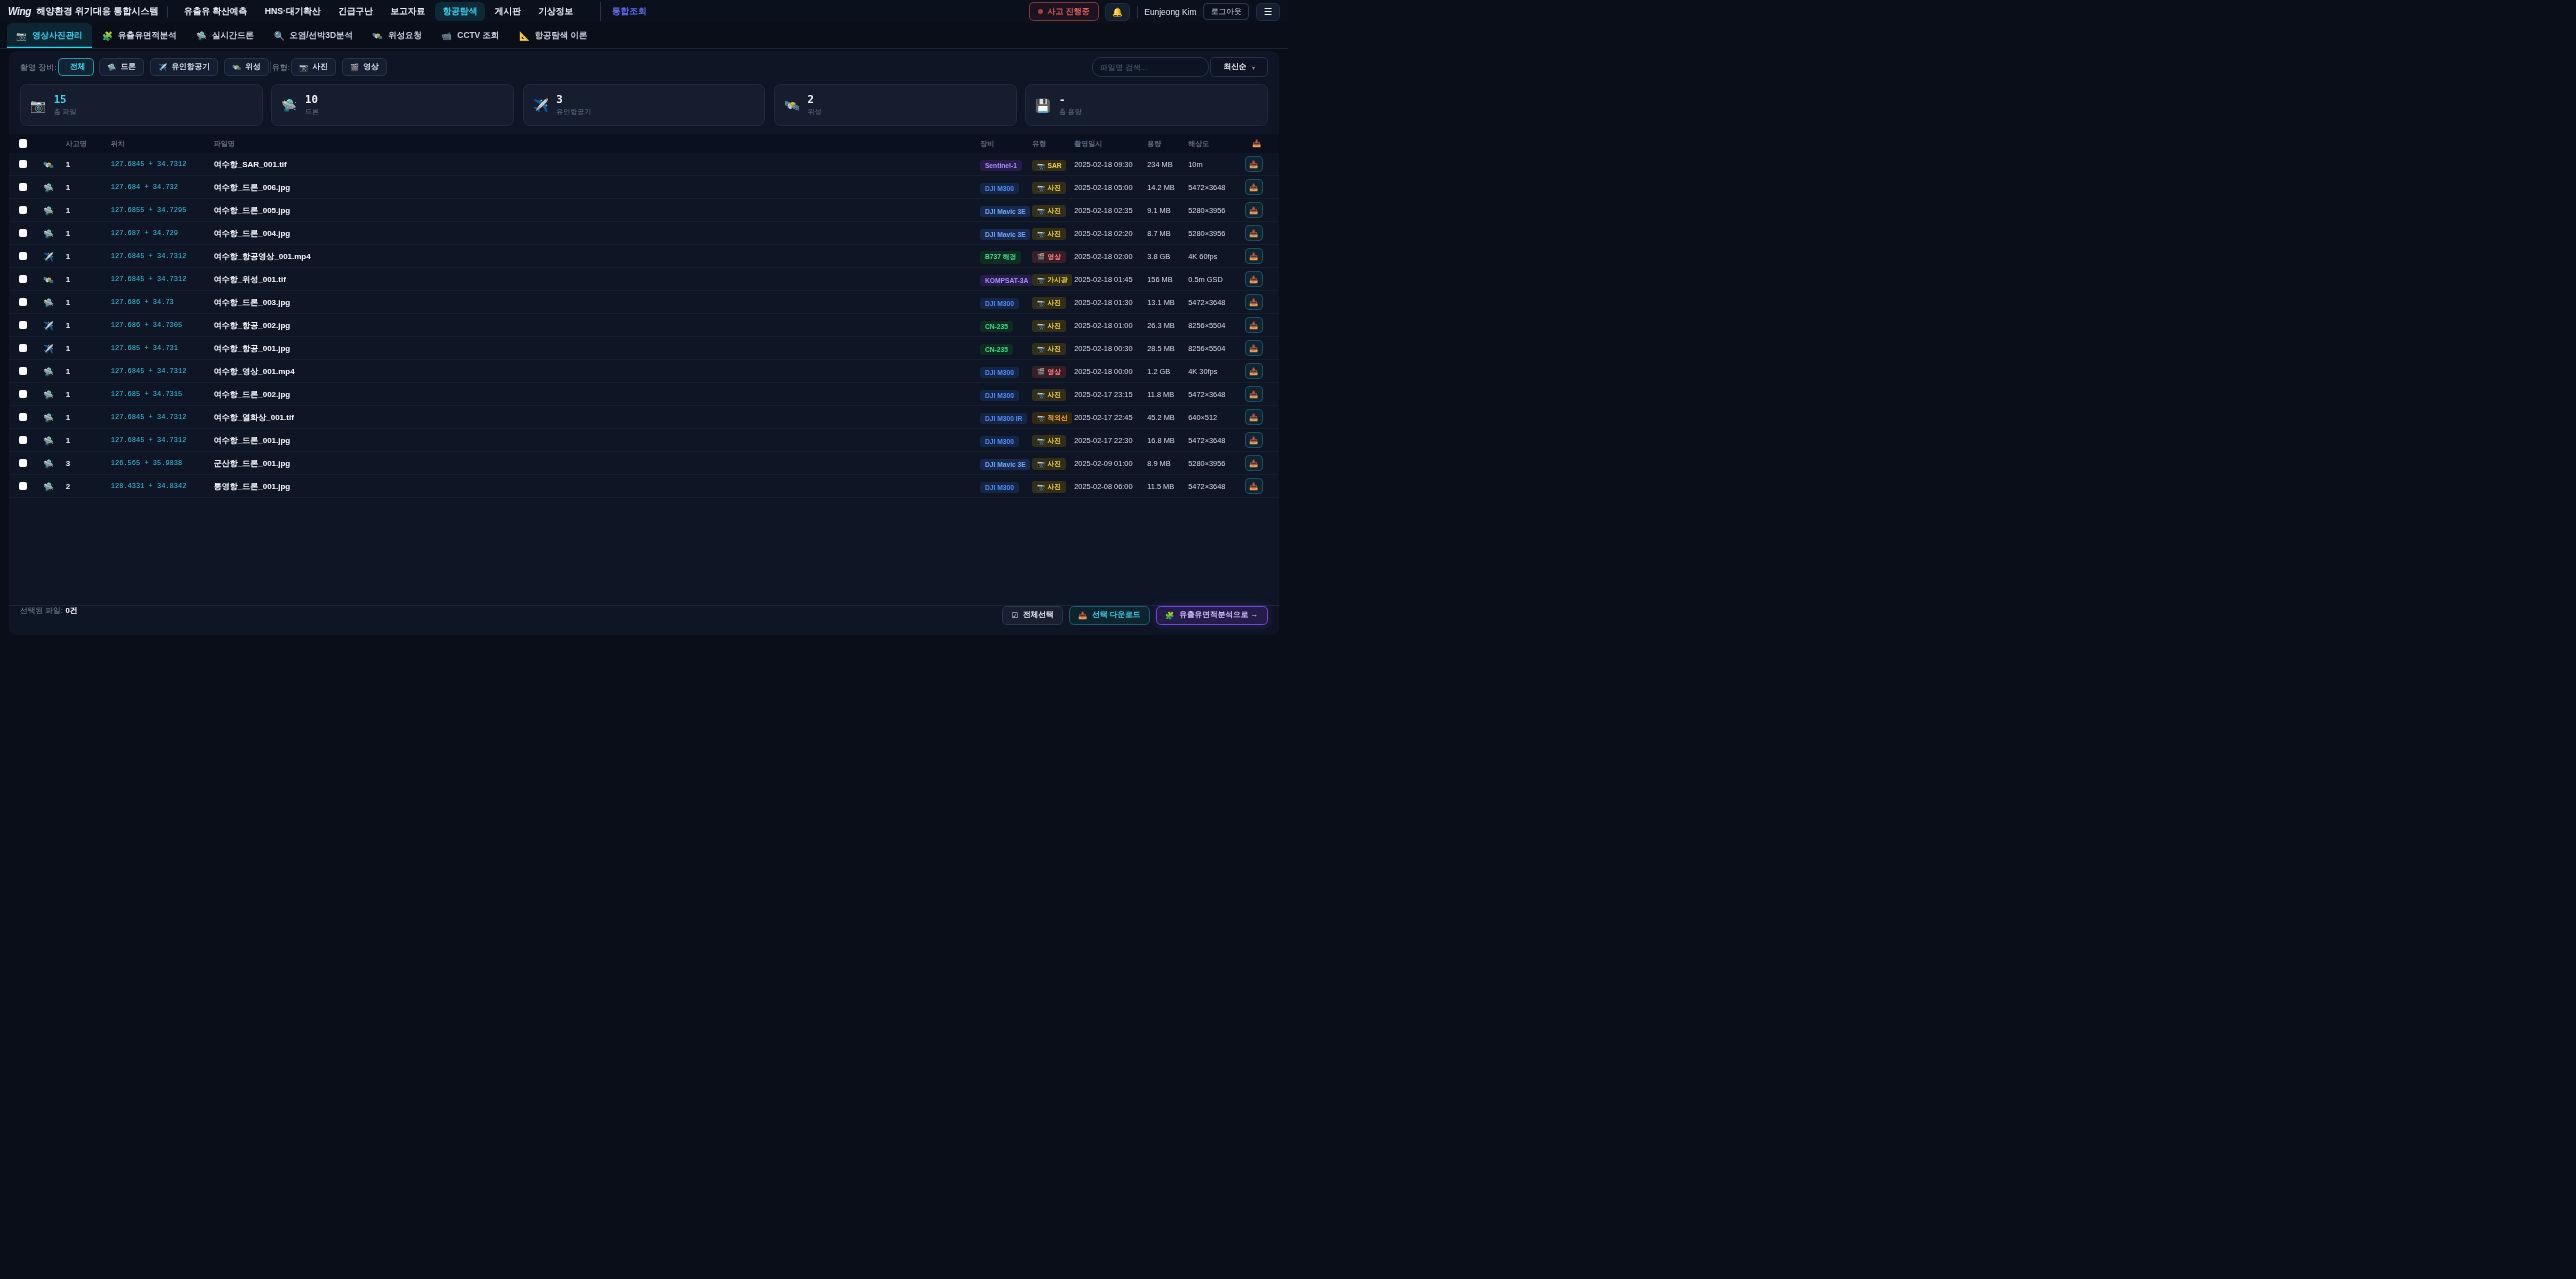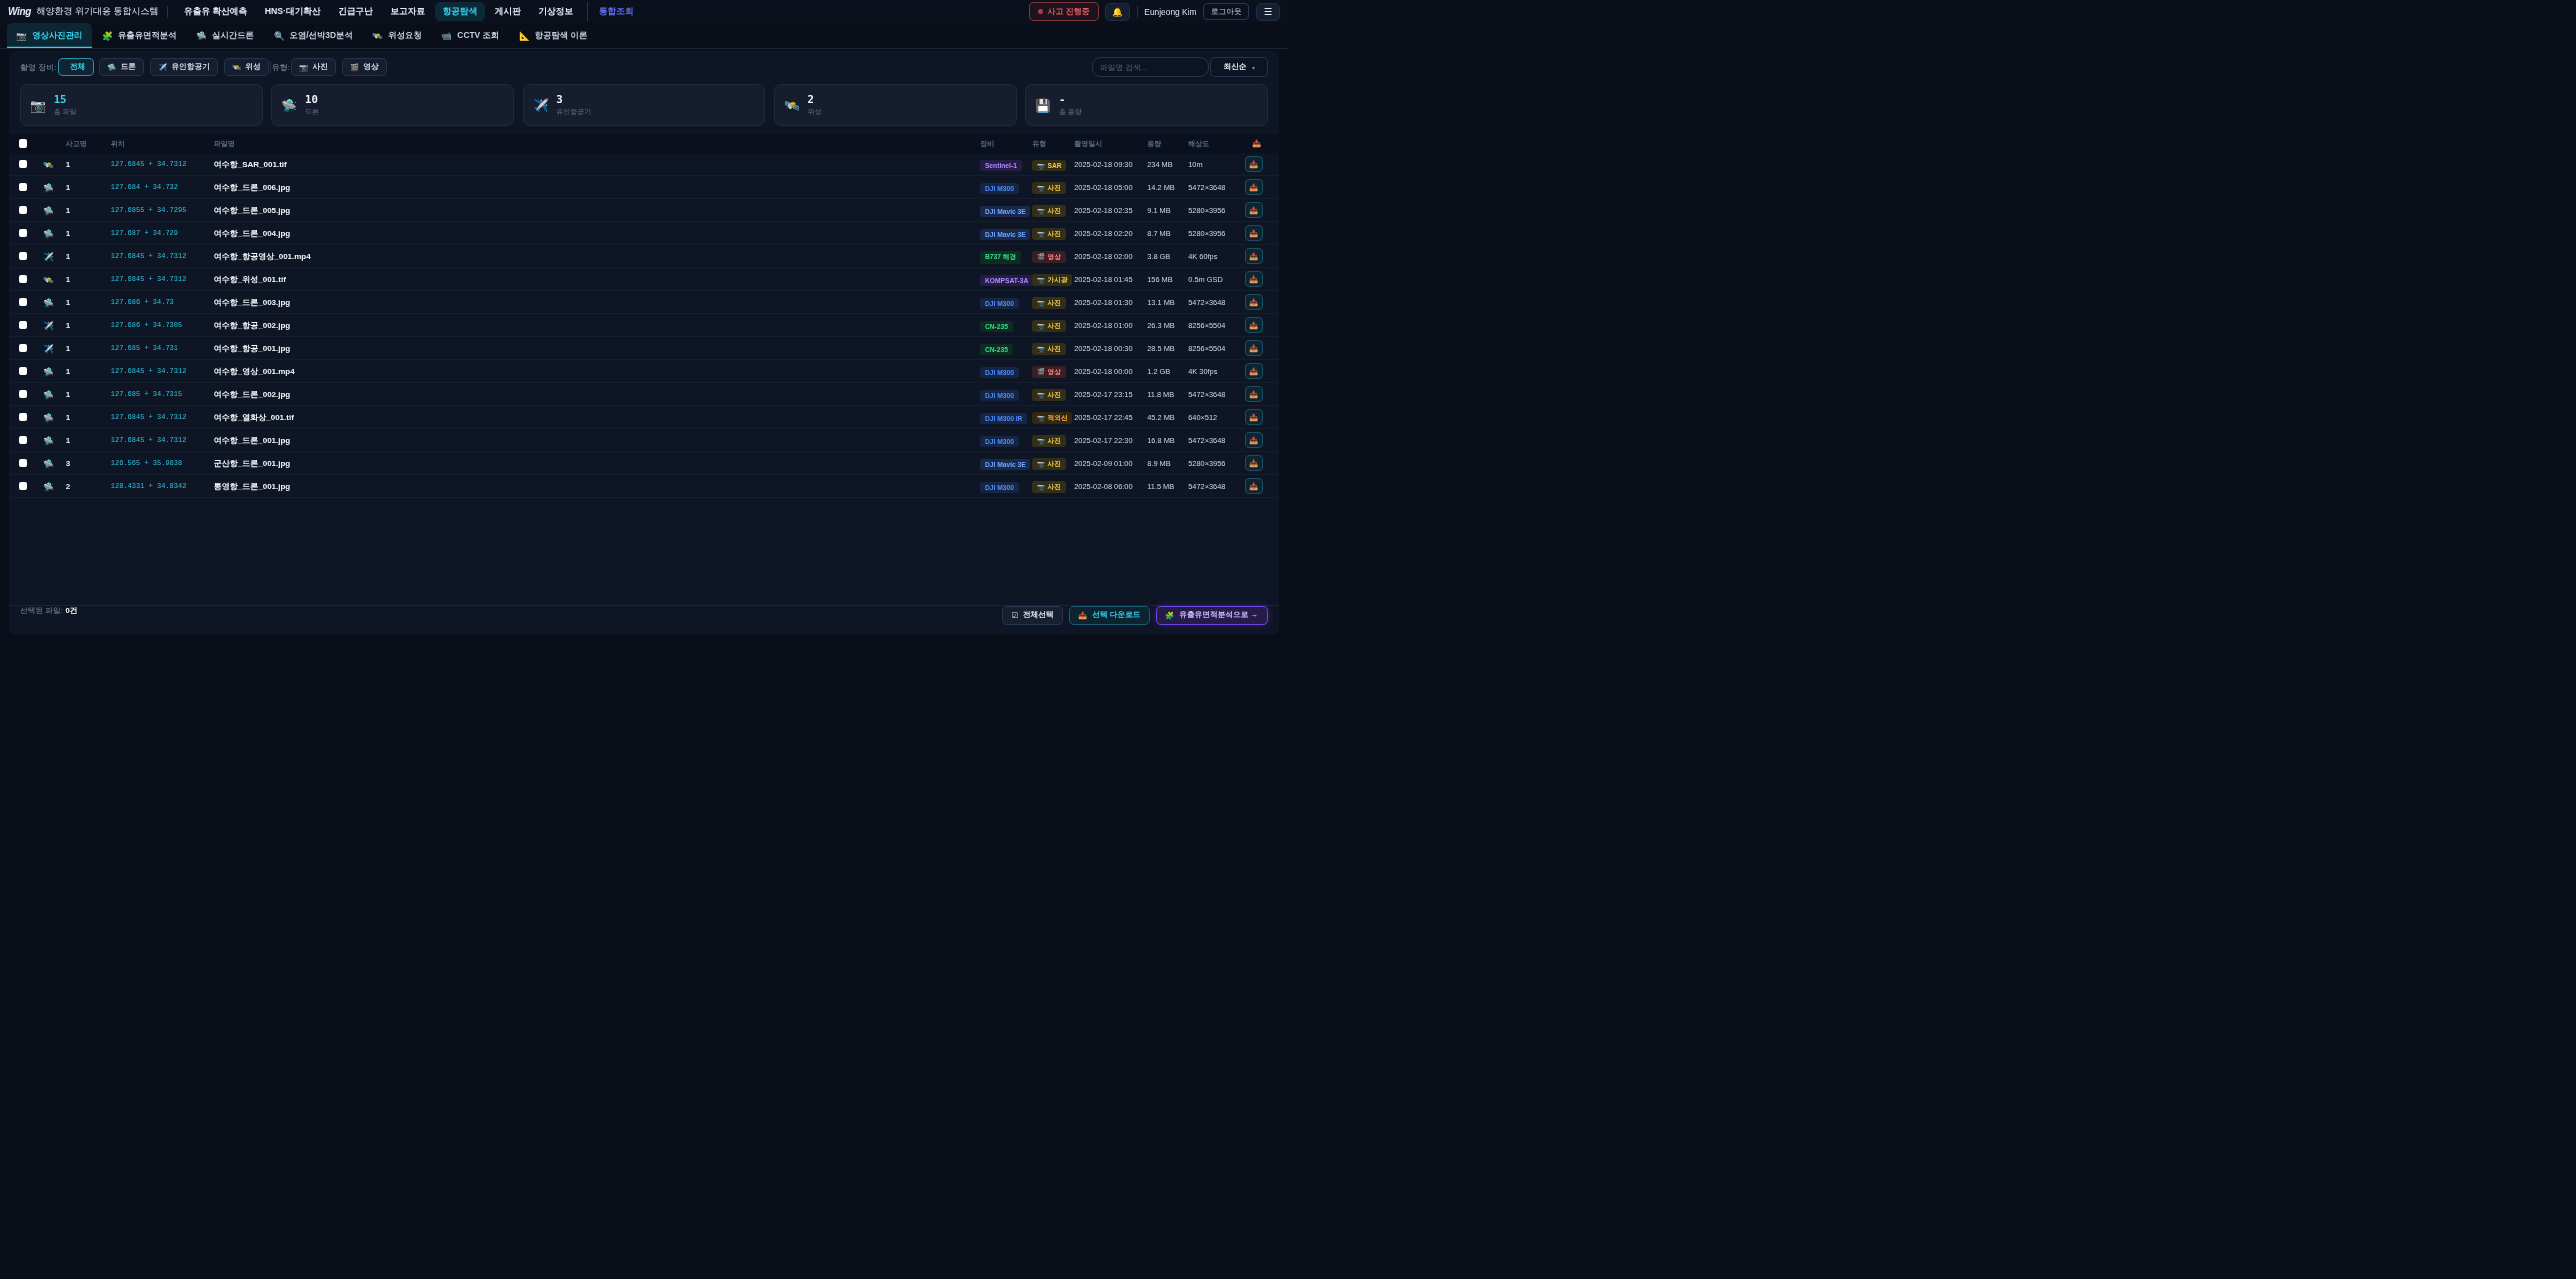--- a/index.html
+++ b/index.html
@@ -3,27 +3,27 @@
 <meta charset="utf-8">
 <style>
   html,body{margin:0;padding:0}
   body{width:1288px;height:639px;overflow:hidden;background:#0a0e19;color:#e7edf5;
        font-family:"Liberation Sans","DejaVu Sans",sans-serif;display:flex;flex-direction:column}
   button{font-family:inherit;cursor:pointer}
   
   .topbar{height:23px;flex:0 0 auto;display:flex;align-items:center;gap:8.7px;padding:0 8px;background:#0b101d}
   .brand{display:flex;align-items:center;gap:5.4px;white-space:nowrap}
   .logo-mark{font-style:italic;font-weight:bold;font-size:10px;letter-spacing:-0.3px}
-  .app-title{font-size:9px;font-weight:400}
+  .app-title{font-size:9px;font-weight:700}
   .vdiv{width:0.7px;height:12px;background:#27334a;flex:0 0 auto}
   .mainnav{display:flex;align-items:center;gap:2.7px}
   .nav-item{padding:3.4px 7.4px;font-size:8.7px;font-weight:600;color:#e7edf5;border-radius:5.4px;white-space:nowrap;cursor:pointer}
   .nav-item.active{color:#38d6ee;background:rgba(34,211,238,.12)}
   .nav-item.accent-blue{color:#5f6ef0}
-  .nav-item.divided{border-left:0.7px solid #27334a;border-radius:0;margin-left:4px;padding-left:10.7px}
+  .nav-item.divided{border-left:0.7px solid #27334a;border-radius:0;margin-left:17px;padding-left:10.7px}
   .top-right{margin-left:auto;display:flex;align-items:center;gap:6.7px}
   .incident-badge{display:flex;align-items:center;gap:4.7px;padding:2.7px 8px;border:0.7px solid rgba(239,83,80,.5);
        background:rgba(239,83,80,.07);color:#e05b59;font-size:8px;font-weight:600;border-radius:4.7px;white-space:nowrap}
   .dot{width:4.7px;height:4.7px;border-radius:50%;background:#b23b3b}
   .icon-btn{height:18px;min-width:19px;display:flex;align-items:center;justify-content:center;
        background:#161f2f;border:0.7px solid #212c41;border-radius:4.7px;font-size:8.7px;color:#e7edf5}
   .icon-btn.wide{min-width:24px;font-size:9.4px}
   .username{font-size:8.4px;color:#dbe3ee;white-space:nowrap}
   .ghost-btn{background:transparent;border:0.7px solid #2b3750;color:#cbd5e1;font-size:7.7px;padding:2.7px 6.7px;border-radius:4px;white-space:nowrap}
   

